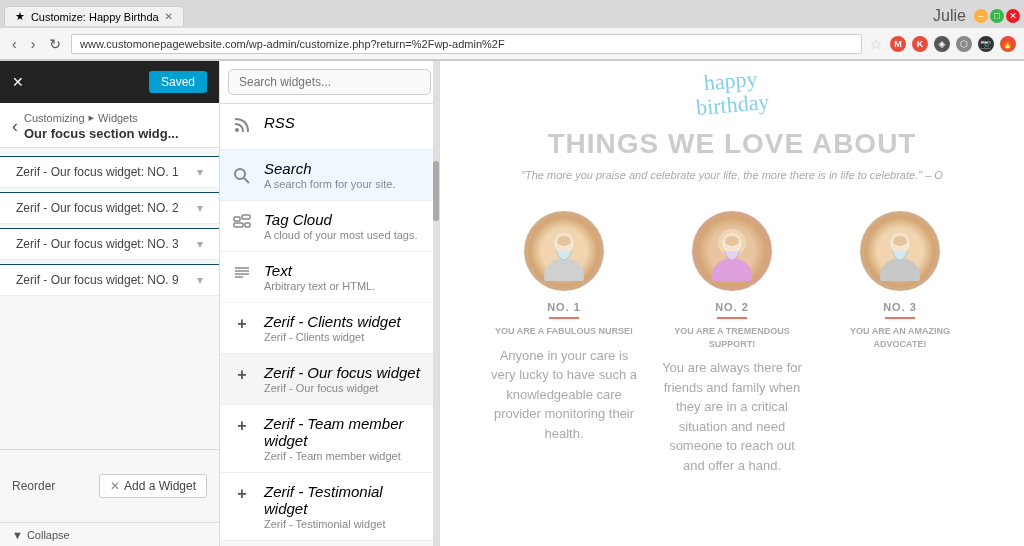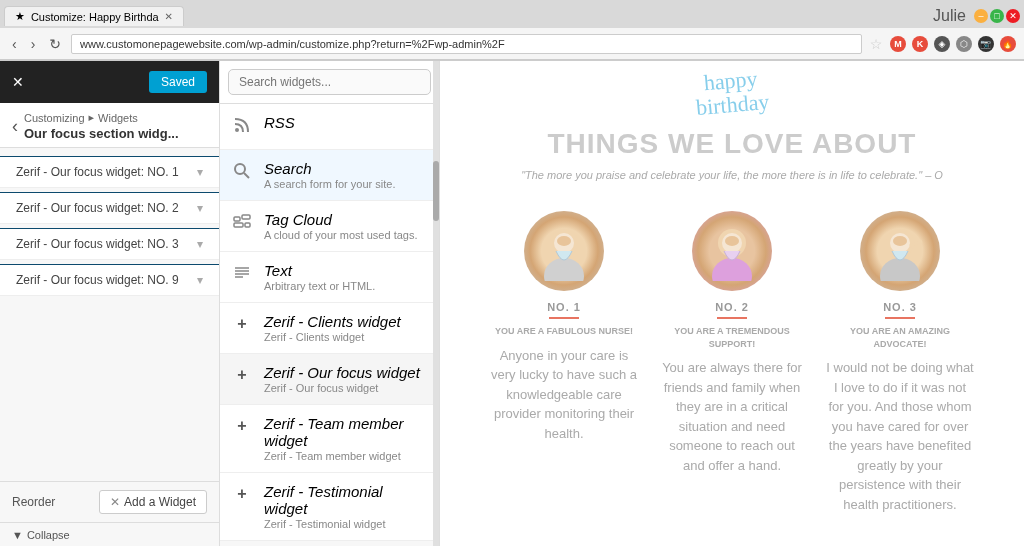--- a/index.html
+++ b/index.html
@@ -32,21 +32,21 @@
     .customizer-nav { background: #fff; padding: 8px 12px 6px; border-bottom: 1px solid #ddd; }
     .customizer-breadcrumb { font-size: 11px; color: #666; display: flex; align-items: center; gap: 4px; }
     .customizer-title { font-size: 13px; color: #333; font-weight: bold; margin-top: 2px; }
     .back-btn { background: none; border: none; color: #555; cursor: pointer; font-size: 18px; margin-right: 6px; }
 
     .widget-list { flex: 1; overflow-y: auto; padding: 8px 0; }
     .widget-item { display: flex; align-items: center; justify-content: space-between; padding: 8px 16px; background: white; border-bottom: 1px solid #eee; border-top: 1px solid #0c4a6e; margin-bottom: 4px; cursor: pointer; }
     .widget-item-label { font-size: 12px; color: #444; }
     .widget-item-arrow { color: #aaa; font-size: 12px; }
 
-    .widget-footer { padding: 8px 12px; border-top: 1px solid #ddd; display: flex; gap: 8px; align-items: center; justify-content: space-between; }
+    .widget-footer { padding: 24px 12px; border-top: 1px solid #ddd; display: flex; gap: 8px; align-items: center; justify-content: space-between; }
     .reorder-btn { background: none; border: none; color: #555; font-size: 12px; cursor: pointer; }
     .add-widget-btn { background: white; border: 1px solid #ccc; border-radius: 3px; padding: 4px 10px; font-size: 12px; cursor: pointer; display: flex; align-items: center; gap: 4px; color: #444; }
 
     
     .widget-picker { width: 220px; background: #f7f7f7; border-right: 1px solid #ddd; display: flex; flex-direction: column; flex-shrink: 0; position: relative; }
     .widget-search { padding: 8px; border-bottom: 1px solid #ddd; background: #fff; }
     .widget-search input { width: 100%; border: 1px solid #ccc; border-radius: 3px; padding: 5px 10px; font-size: 12px; background: #f9f9f9; }
     .picker-list { flex: 1; overflow-y: auto; }
     .picker-item { padding: 10px 12px; border-bottom: 1px solid #eee; cursor: pointer; display: flex; gap: 12px; align-items: flex-start; background: white; }
     .picker-item.highlighted { background: #f0f7fc; }
@@ -182,21 +182,21 @@
               <circle cx="4" cy="14" r="2" fill="#888"></circle>
               <path d="M2 8 Q10 8 10 16" stroke="#888" stroke-width="2" fill="none"></path>
               <path d="M2 3 Q15 3 15 16" stroke="#888" stroke-width="2" fill="none"></path>
             </svg>
         </div>
         <div class="picker-text">
           <div class="picker-title">RSS</div>
         </div>
       </div>
 
-      <div class="picker-item highlighted" style="background:#f0f8ff;">
+      <div class="picker-item highlighted" style="background:#f0f8ff;align-items:flex-end;">
         <div class="picker-icon">
           <svg width="18" height="18" viewBox="0 0 18 18">
               <circle cx="7" cy="7" r="5" stroke="#888" stroke-width="2" fill="none"></circle>
               <line x1="11" y1="11" x2="16" y2="16" stroke="#888" stroke-width="2"></line>
             </svg>
         </div>
         <div class="picker-text">
           <div class="picker-title">Search</div>
           <div class="picker-desc">A search form for your site.</div>
         </div>
@@ -335,21 +335,20 @@
                 <ellipse cx="30" cy="55" rx="20" ry="18" fill="#c8c8c8"></ellipse>
                 <circle cx="30" cy="22" r="10" fill="#f5e6d3"></circle>
                 <ellipse cx="30" cy="20" rx="7" ry="5" fill="#e8c49a"></ellipse>
                 <path d="M22 30 Q30 48 38 30" fill="#d0e8f0" stroke="#b0c8d8" stroke-width="1"></path>
                 <line x1="40" y1="25" x2="52" y2="20" stroke="#f0d5b0" stroke-width="3"></line>
               </svg>
             </div>
             <div class="card-number">NO. 3</div>
             <div class="card-divider" style="background:#e87461;"></div>
             <div class="card-heading">YOU ARE AN AMAZING ADVOCATE!</div>
-            <div class="card-text">I would not be doing what I love to do if it was not for you. And those whom you have cared for over the years have benefited greatly by your persistence with their health practitioners.</div>
           </div>
 
         </div>
       </div>
     </div>
   </div>
 
 </div>
 
 </body></html>

